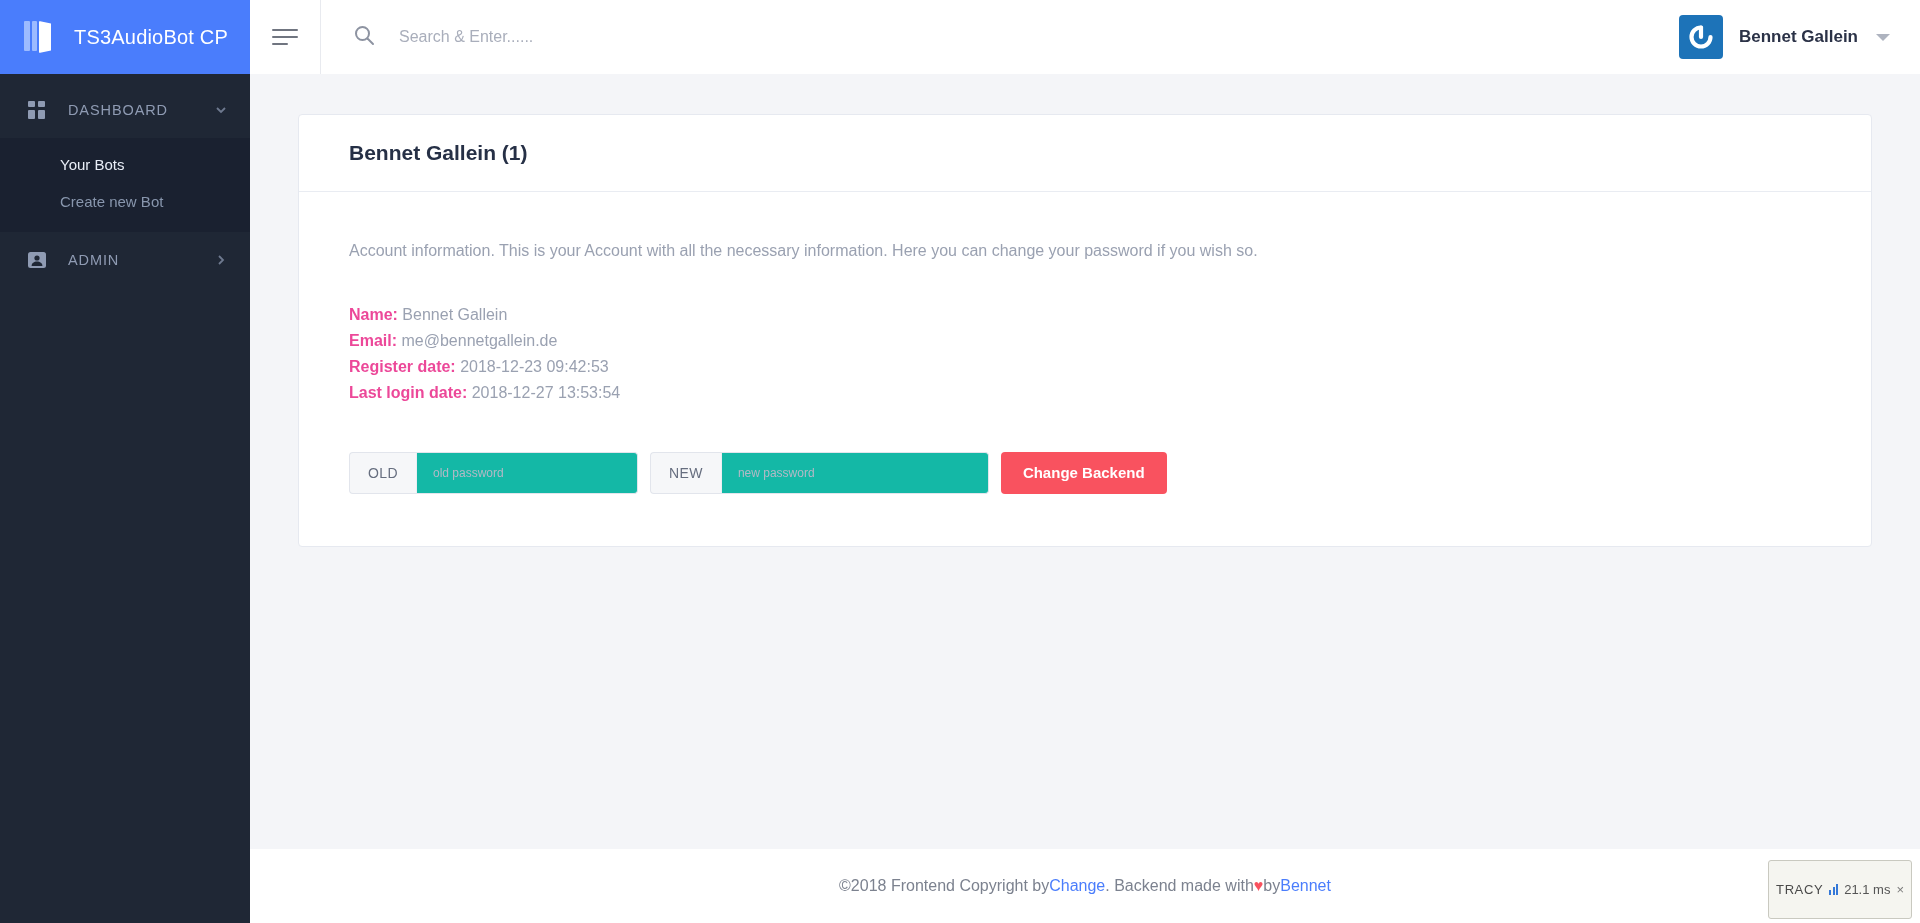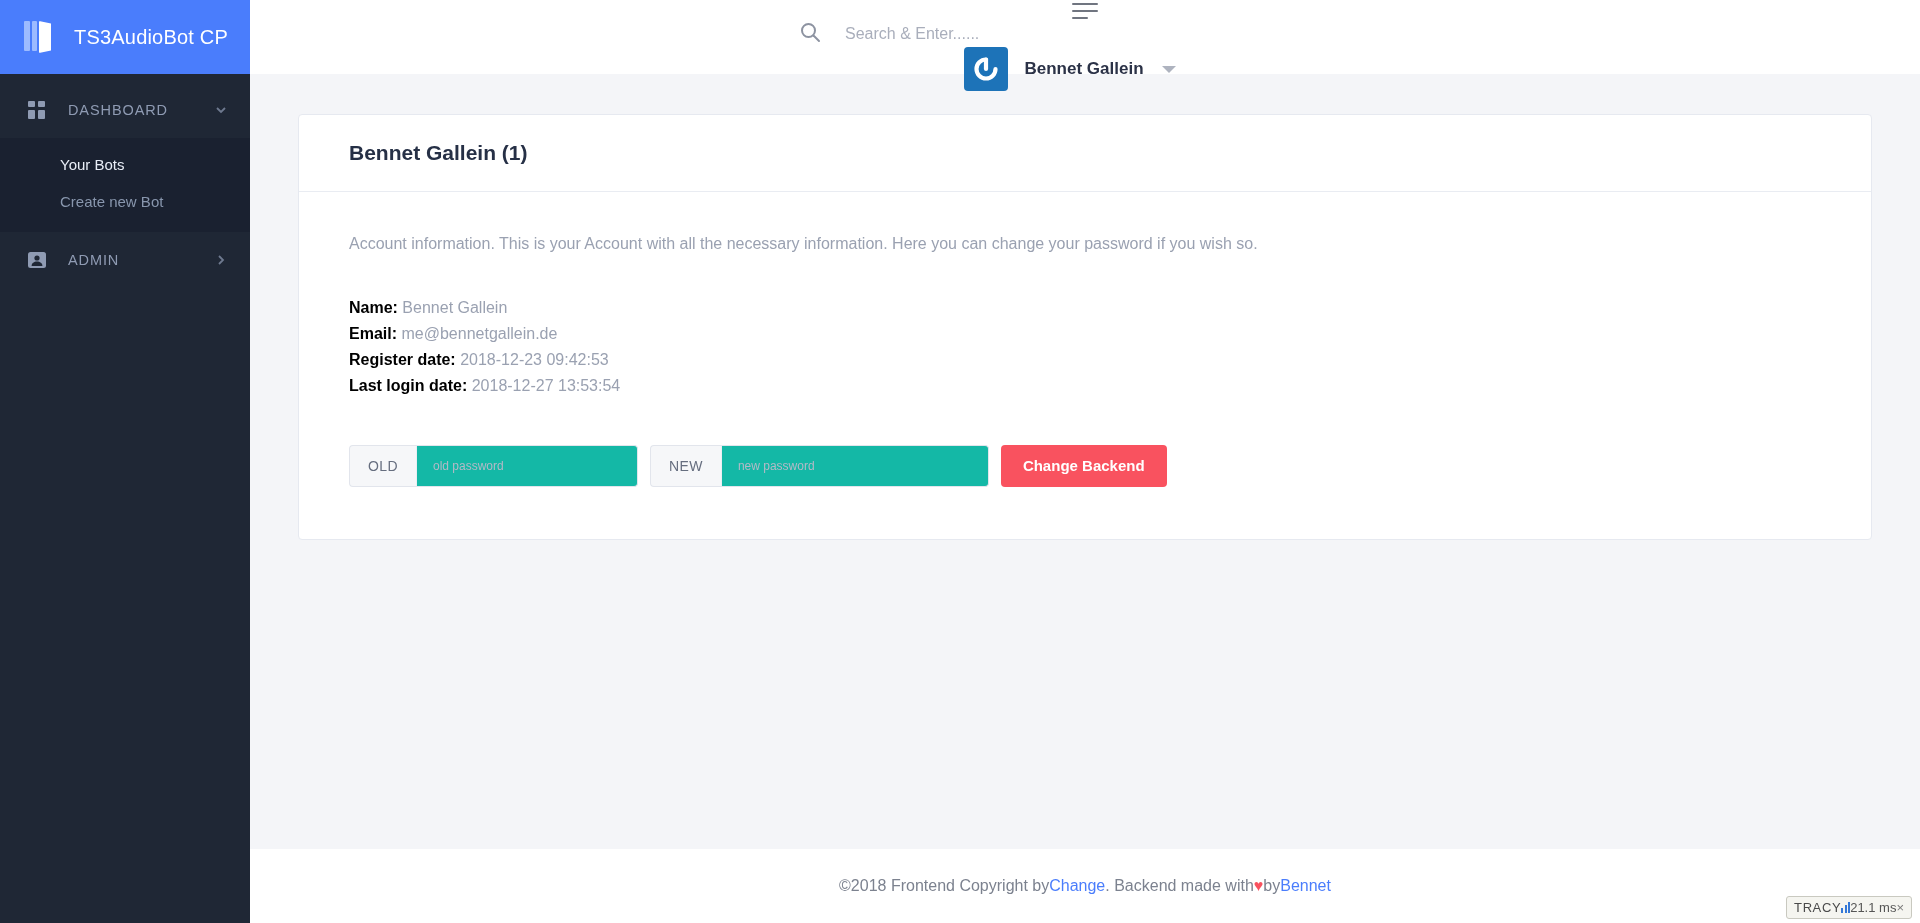--- a/index.html
+++ b/index.html
@@ -60,21 +60,20 @@
   }
   .submenu .sub-item.active { color: #e9eef7; }
 
   
   .topbar {
     position: absolute; left: 250px; top: 0;
     width: 1670px; height: 74px;
     background: #ffffff;
     display: flex; align-items: center;
     z-index: 10;
-    flex-direction: column;
   }
   .hamburger {
     width: 70px; height: 74px;
     display: flex; flex-direction: column; align-items: center; justify-content: center;
     cursor: pointer;
   }
   .hamburger i { display: block; height: 2px; background: #707580; margin: 2.5px 0; border-radius: 1px; }
   .hamburger i:nth-child(1) { width: 26px; }
   .hamburger i:nth-child(2) { width: 26px; }
   .hamburger i:nth-child(3) { width: 16px; margin-right: 10px; }
@@ -111,24 +110,24 @@
     border: 1px solid #e6e9f0;
     border-radius: 4px;
     width: 100%;
   }
   .card-header {
     padding: 26px 50px;
     border-bottom: 1px solid #e9ecf2;
   }
   .card-title { font-size: 21px; font-weight: 700; color: #263046; margin: 0; }
   .card-body { padding: 42px 50px 52px 50px; }
-  .lead { font-size: 16px; color: #9aa1b1; margin: 1px 0 42px 0; }
+  .lead { font-size: 16px; color: #9aa1b1; margin: 8px 0 42px 0; }
   .details { margin: 0 0 46px 0; line-height: 1.62; }
   .details .row2 { font-size: 16px; color: #9aa1b1; }
-  .details .k { color: #000000; font-weight: 700; }
+  .details .k { color: #ec4899; font-weight: 700; }
 
   .form-row { display: flex; align-items: center; }
   .input-group { display: flex; align-items: stretch; margin-right: 12px; }
   .addon {
     background: #f6f7f9; border: 1px solid #e2e5ec; border-right: none;
     border-radius: 4px 0 0 4px;
     display: flex; align-items: center; justify-content: center;
     padding: 10px 18px; font-size: 14px; color: #666e7f; letter-spacing: .4px;
   }
   .pwd {
@@ -156,22 +155,22 @@
     display: flex; align-items: center; justify-content: center;
     font-size: 16px; color: #7c828f;
   }
   .footer a { color: #4a7dfc; text-decoration: none; }
   .heart { color: #f9525f; }
 
   
   .tracy {
     position: absolute; right: 8px; bottom: 4px;
     background: #f5f5f0; border: 1px solid #c9c9c0; border-radius: 3px;
-    display: flex; align-items: center; gap: 0;
-    padding: 3px 7px; font-size: 13px; color: #555; z-index: 60;
+    display: flex; align-items: center; gap: 6px;
+    padding: 21px 7px; font-size: 13px; color: #555; z-index: 60;
   }
   .tracy .tlabel { letter-spacing: .6px; color: #4a4a4a; }
   .tracy .tclose { color: #7a7a7a; cursor: pointer; font-size: 13px; }
   .barchart { display: flex; align-items: flex-end; gap: 1.5px; height: 11px; }
   .barchart i { display: block; width: 2px; background: #3478d8; }
 </style>
 </head>
 <body>
 
 <div id="app">

